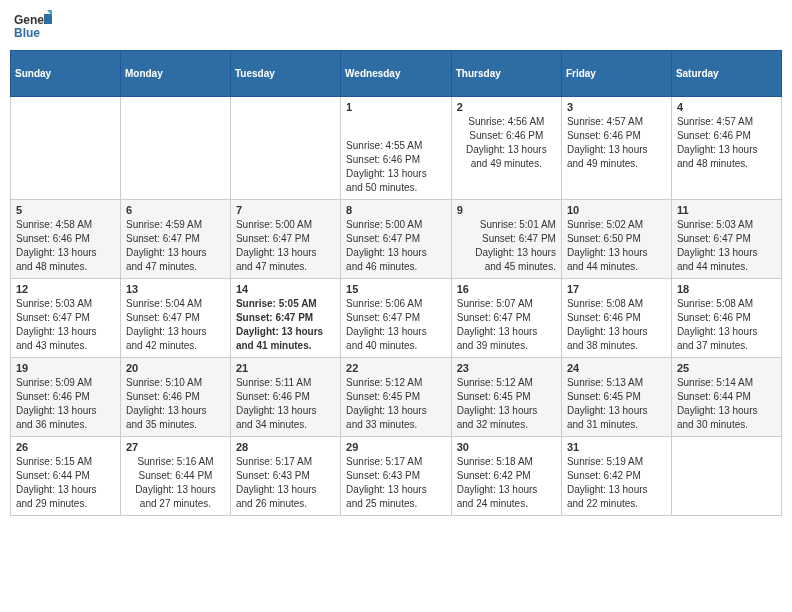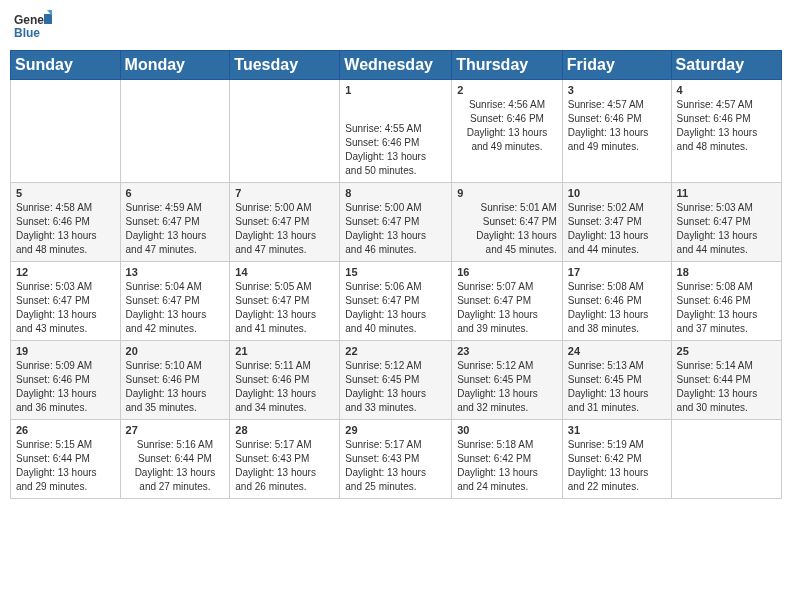--- a/index.html
+++ b/index.html
@@ -35,23 +35,23 @@
       font-weight: normal;
     }
     .calendar {
       width: 100%;
       border-collapse: collapse;
       border: 1px solid #bbb;
     }
     .calendar thead tr th {
       background: #2e6da4;
       color: #fff;
-      font-size: 16px;
+      font-size: 10px;
       font-weight: bold;
-      padding: 5px 4px;
+      padding: 17px 4px;
       text-align: left;
       border: 1px solid #2255a0;
     }
     .calendar tbody tr td {
       vertical-align: top;
       border: 1px solid #ccc;
       padding: 4px 5px;
       font-size: 10px;
       color: #333;
       width: 113px;
@@ -170,21 +170,21 @@
         <td>
           <span class="day-num">9</span>
           <div class="day-info" style="white-space: pre-line; text-align: right;">Sunrise: 5:01 AM
 Sunset: 6:47 PM
 Daylight: 13 hours
 and 45 minutes.</div>
         </td>
         <td>
           <span class="day-num">10</span>
           <div class="day-info" style="white-space: pre-line;">Sunrise: 5:02 AM
-Sunset: 3:47 PM
+Sunset: 6:50 PM
 Daylight: 13 hours
 and 44 minutes.</div>
         </td>
         <td>
           <span class="day-num">11</span>
           <div class="day-info" style="white-space: pre-line;">Sunrise: 5:03 AM
 Sunset: 6:47 PM
 Daylight: 13 hours
 and 44 minutes.</div>
         </td>
@@ -199,21 +199,21 @@
         </td>
         <td>
           <span class="day-num">13</span>
           <div class="day-info" style="white-space: pre-line;">Sunrise: 5:04 AM
 Sunset: 6:47 PM
 Daylight: 13 hours
 and 42 minutes.</div>
         </td>
         <td>
           <span class="day-num">14</span>
-          <div class="day-info" style="white-space: pre-line;">Sunrise: 5:05 AM
+          <div class="day-info" style="white-space: pre-line; font-weight: bold;">Sunrise: 5:05 AM
 Sunset: 6:47 PM
 Daylight: 13 hours
 and 41 minutes.</div>
         </td>
         <td>
           <span class="day-num">15</span>
           <div class="day-info" style="white-space: pre-line;">Sunrise: 5:06 AM
 Sunset: 6:47 PM
 Daylight: 13 hours
 and 40 minutes.</div>

